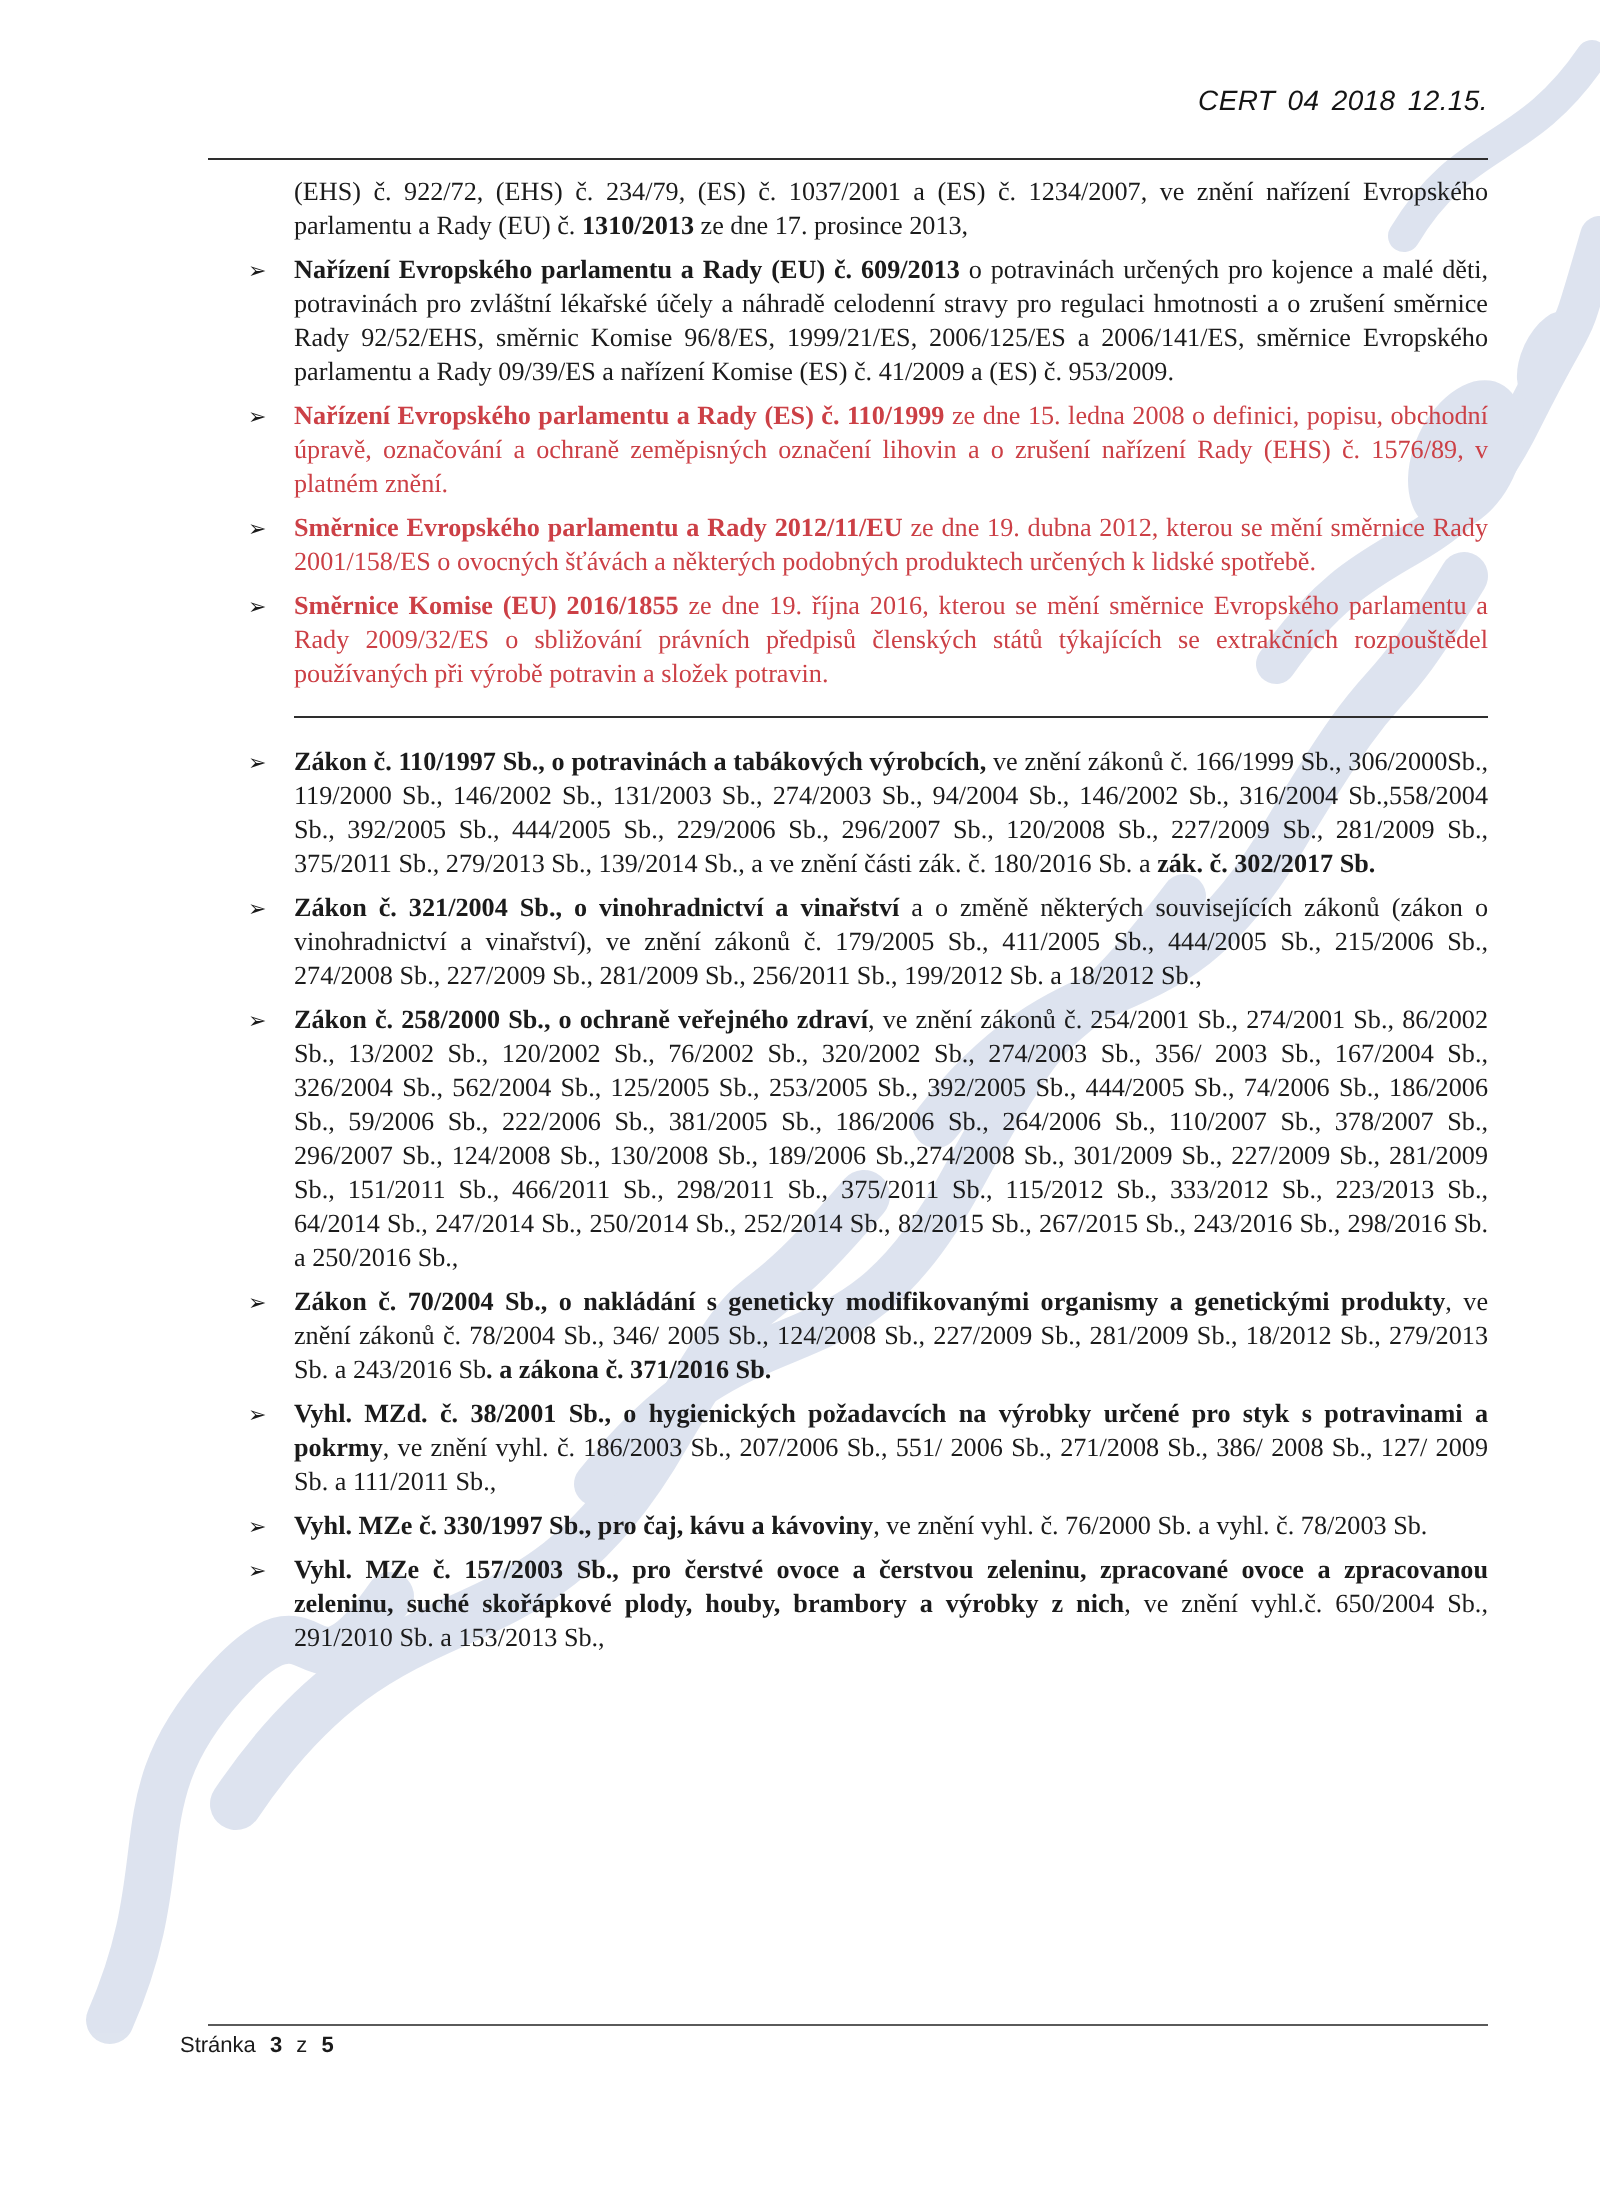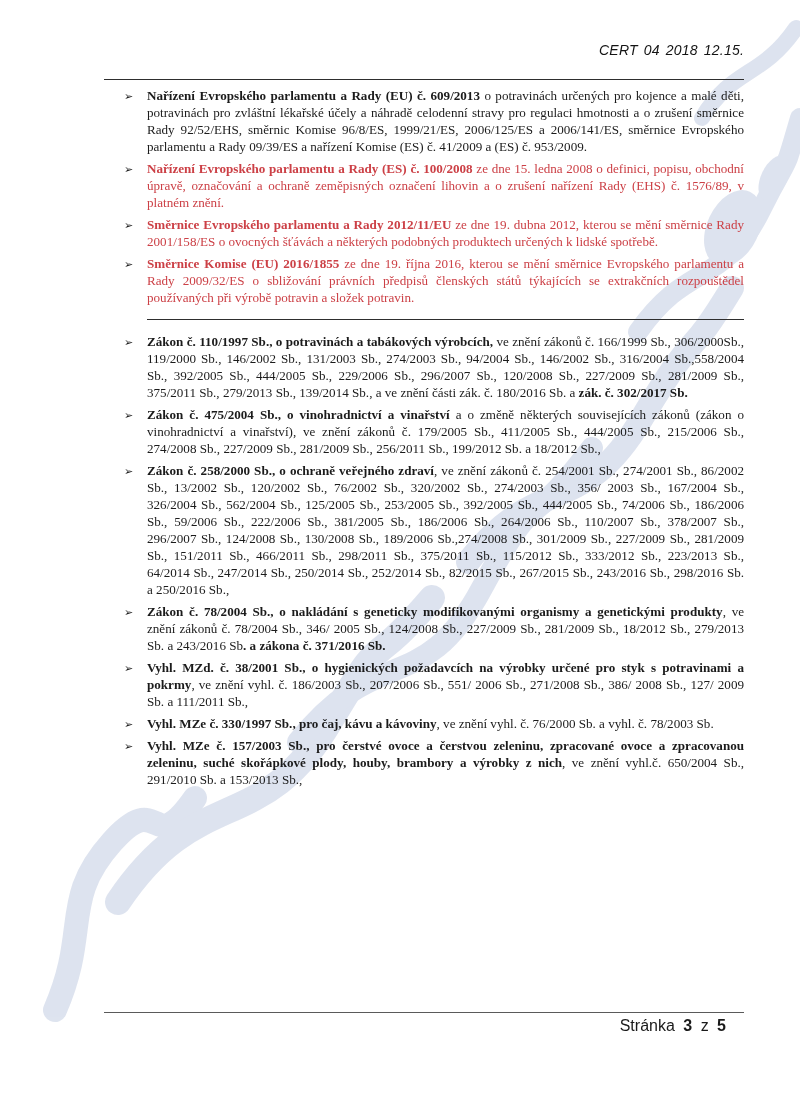--- a/index.html
+++ b/index.html
@@ -32,23 +32,23 @@
   .b{font-weight:bold;}
   .divider{
     border-top:1.6px solid var(--rule,#2e2e2e);
     margin:13px 0 13px 43px;
   }
   .footer-rule{
     position:absolute;top:1012px;left:72px;right:88px;
     border-top:1px solid #5a5a5a;
   }
   .footer{
-    position:absolute;top:1017px;left:72px;width:640px;text-align:right;
+    position:absolute;top:1017px;left:72px;width:640px;text-align:left;
     transform:translateX(-16px);
-    font-family:"Liberation Sans", sans-serif;font-size:16px;color:#1a1a1a;
+    font-family:"Liberation Sans", sans-serif;font-size:11px;color:#1a1a1a;
   }
   .footer span{margin:0 2px;}
 </style>
 </head>
 <body>
 
 <svg class="watermark" width="800" height="1100" viewBox="0 0 800 1100">
   <g fill="none" stroke="var(--watermark,#c3cde2)" stroke-linecap="round" opacity="0.55">
     <path stroke-width="24" d="M 55 1010 C 90 930 60 900 112 842 C 162 786 150 862 195 798"></path>
     <path stroke-width="26" d="M 118 902 C 200 780 262 840 332 718 C 392 618 362 680 432 598"></path>
@@ -62,29 +62,30 @@
 </svg>
 
 <div class="page">
 
   <div class="header-ref">CERT 04 2018 12.15.</div>
 
   <div class="header-rule"></div>
 
   <div class="content">
 
+  <div class="para"><span>(EHS) č. 922/72, (EHS) č. 234/79, (ES) č. 1037/2001 a (ES) č. 1234/2007, ve znění nařízení Evropského parlamentu a Rady (EU) č. </span><span class="b">1310/2013</span><span> ze dne 17. prosince 2013,</span></div>
       <div class="para"><span class="marker">➢</span><span class="b">Nařízení Evropského parlamentu a Rady (EU) č. 609/2013</span><span> o potravinách určených pro kojence a malé děti, potravinách pro zvláštní lékařské účely a náhradě celodenní stravy pro regulaci hmotnosti a o zrušení směrnice Rady 92/52/EHS, směrnic Komise 96/8/ES, 1999/21/ES, 2006/125/ES a 2006/141/ES, směrnice Evropského parlamentu a Rady 09/39/ES a nařízení Komise (ES) č. 41/2009 a (ES) č. 953/2009.</span></div>
-      <div class="para red"><span class="marker">➢</span><span class="b">Nařízení Evropského parlamentu a Rady (ES) č. 100/2008</span><span> ze dne 15. ledna 2008 o definici, popisu, obchodní úpravě, označování a ochraně zeměpisných označení lihovin a o zrušení nařízení Rady (EHS) č. 1576/89, v platném znění.</span></div>
+      <div class="para red"><span class="marker">➢</span><span class="b">Nařízení Evropského parlamentu a Rady (ES) č. 110/1999</span><span> ze dne 15. ledna 2008 o definici, popisu, obchodní úpravě, označování a ochraně zeměpisných označení lihovin a o zrušení nařízení Rady (EHS) č. 1576/89, v platném znění.</span></div>
       <div class="para red"><span class="marker">➢</span><span class="b">Směrnice Evropského parlamentu a Rady 2012/11/EU</span><span> ze dne 19. dubna 2012, kterou se mění směrnice Rady 2001/158/ES o ovocných šťávách a některých podobných produktech určených k lidské spotřebě.</span></div>
       <div class="para red"><span class="marker">➢</span><span class="b">Směrnice Komise (EU) 2016/1855</span><span> ze dne 19. října 2016, kterou se mění směrnice Evropského parlamentu a Rady 2009/32/ES o sbližování právních předpisů členských států týkajících se extrakčních rozpouštědel používaných při výrobě potravin a složek potravin.</span></div>
       <div class="divider"></div>
       <div class="para"><span class="marker">➢</span><span class="b">Zákon č. 110/1997 Sb., o potravinách a tabákových výrobcích,</span><span> ve znění zákonů č. 166/1999 Sb., 306/2000Sb., 119/2000 Sb., 146/2002 Sb., 131/2003 Sb., 274/2003 Sb., 94/2004 Sb., 146/2002 Sb., 316/2004 Sb.,558/2004 Sb., 392/2005 Sb., 444/2005 Sb., 229/2006 Sb., 296/2007 Sb., 120/2008 Sb., 227/2009 Sb., 281/2009 Sb., 375/2011 Sb., 279/2013 Sb., 139/2014 Sb., a ve znění části zák. č. 180/2016 Sb. a </span><span class="b">zák. č. 302/2017 Sb.</span></div>
-      <div class="para"><span class="marker">➢</span><span class="b">Zákon č. 475/2004 Sb., o vinohradnictví a vinařství</span><span> a o změně některých souvisejících zákonů (zákon o vinohradnictví a vinařství), ve znění zákonů č. 179/2005 Sb., 411/2005 Sb., 444/2005 Sb., 215/2006 Sb., 274/2008 Sb., 227/2009 Sb., 281/2009 Sb., 256/2011 Sb., 199/2012 Sb. a 18/2012 Sb.,</span></div>
+      <div class="para"><span class="marker">➢</span><span class="b">Zákon č. 321/2004 Sb., o vinohradnictví a vinařství</span><span> a o změně některých souvisejících zákonů (zákon o vinohradnictví a vinařství), ve znění zákonů č. 179/2005 Sb., 411/2005 Sb., 444/2005 Sb., 215/2006 Sb., 274/2008 Sb., 227/2009 Sb., 281/2009 Sb., 256/2011 Sb., 199/2012 Sb. a 18/2012 Sb.,</span></div>
       <div class="para"><span class="marker">➢</span><span class="b">Zákon č. 258/2000 Sb., o ochraně veřejného zdraví</span><span>, ve znění zákonů č. 254/2001 Sb., 274/2001 Sb., 86/2002 Sb., 13/2002 Sb., 120/2002 Sb., 76/2002 Sb., 320/2002 Sb., 274/2003 Sb., 356/ 2003 Sb., 167/2004 Sb., 326/2004 Sb., 562/2004 Sb., 125/2005 Sb., 253/2005 Sb., 392/2005 Sb., 444/2005 Sb., 74/2006 Sb., 186/2006 Sb., 59/2006 Sb., 222/2006 Sb., 381/2005 Sb., 186/2006 Sb., 264/2006 Sb., 110/2007 Sb., 378/2007 Sb., 296/2007 Sb., 124/2008 Sb., 130/2008 Sb., 189/2006 Sb.,274/2008 Sb., 301/2009 Sb., 227/2009 Sb., 281/2009 Sb., 151/2011 Sb., 466/2011 Sb., 298/2011 Sb., 375/2011 Sb., 115/2012 Sb., 333/2012 Sb., 223/2013 Sb., 64/2014 Sb., 247/2014 Sb., 250/2014 Sb., 252/2014 Sb., 82/2015 Sb., 267/2015 Sb., 243/2016 Sb., 298/2016 Sb. a 250/2016 Sb.,</span></div>
-      <div class="para"><span class="marker">➢</span><span class="b">Zákon č. 78/2004 Sb., o nakládání s geneticky modifikovanými organismy a genetickými produkty</span><span>, ve znění zákonů č. 78/2004 Sb., 346/ 2005 Sb., 124/2008 Sb., 227/2009 Sb., 281/2009 Sb., 18/2012 Sb., 279/2013 Sb. a 243/2016 Sb</span><span class="b">. a zákona č. 371/2016 Sb.</span></div>
+      <div class="para"><span class="marker">➢</span><span class="b">Zákon č. 70/2004 Sb., o nakládání s geneticky modifikovanými organismy a genetickými produkty</span><span>, ve znění zákonů č. 78/2004 Sb., 346/ 2005 Sb., 124/2008 Sb., 227/2009 Sb., 281/2009 Sb., 18/2012 Sb., 279/2013 Sb. a 243/2016 Sb</span><span class="b">. a zákona č. 371/2016 Sb.</span></div>
       <div class="para"><span class="marker">➢</span><span class="b">Vyhl. MZd. č. 38/2001 Sb., o hygienických požadavcích na výrobky určené pro styk s potravinami a pokrmy</span><span>, ve znění vyhl. č. 186/2003 Sb., 207/2006 Sb., 551/ 2006 Sb., 271/2008 Sb., 386/ 2008 Sb., 127/ 2009 Sb. a 111/2011 Sb.,</span></div>
       <div class="para"><span class="marker">➢</span><span class="b">Vyhl. MZe č. 330/1997 Sb., pro čaj, kávu a kávoviny</span><span>, ve znění vyhl. č. 76/2000 Sb. a vyhl. č. 78/2003 Sb.</span></div>
       <div class="para"><span class="marker">➢</span><span class="b">Vyhl. MZe č. 157/2003 Sb., pro čerstvé ovoce a čerstvou zeleninu, zpracované ovoce a zpracovanou zeleninu, suché skořápkové plody, houby, brambory a výrobky z nich</span><span>, ve znění vyhl.č. 650/2004 Sb., 291/2010 Sb. a 153/2013 Sb.,</span></div>
     </div>
 
   <div class="footer-rule"></div>
 
   <div class="footer">
     <span>Stránka</span>
     <span class="b">3</span>

